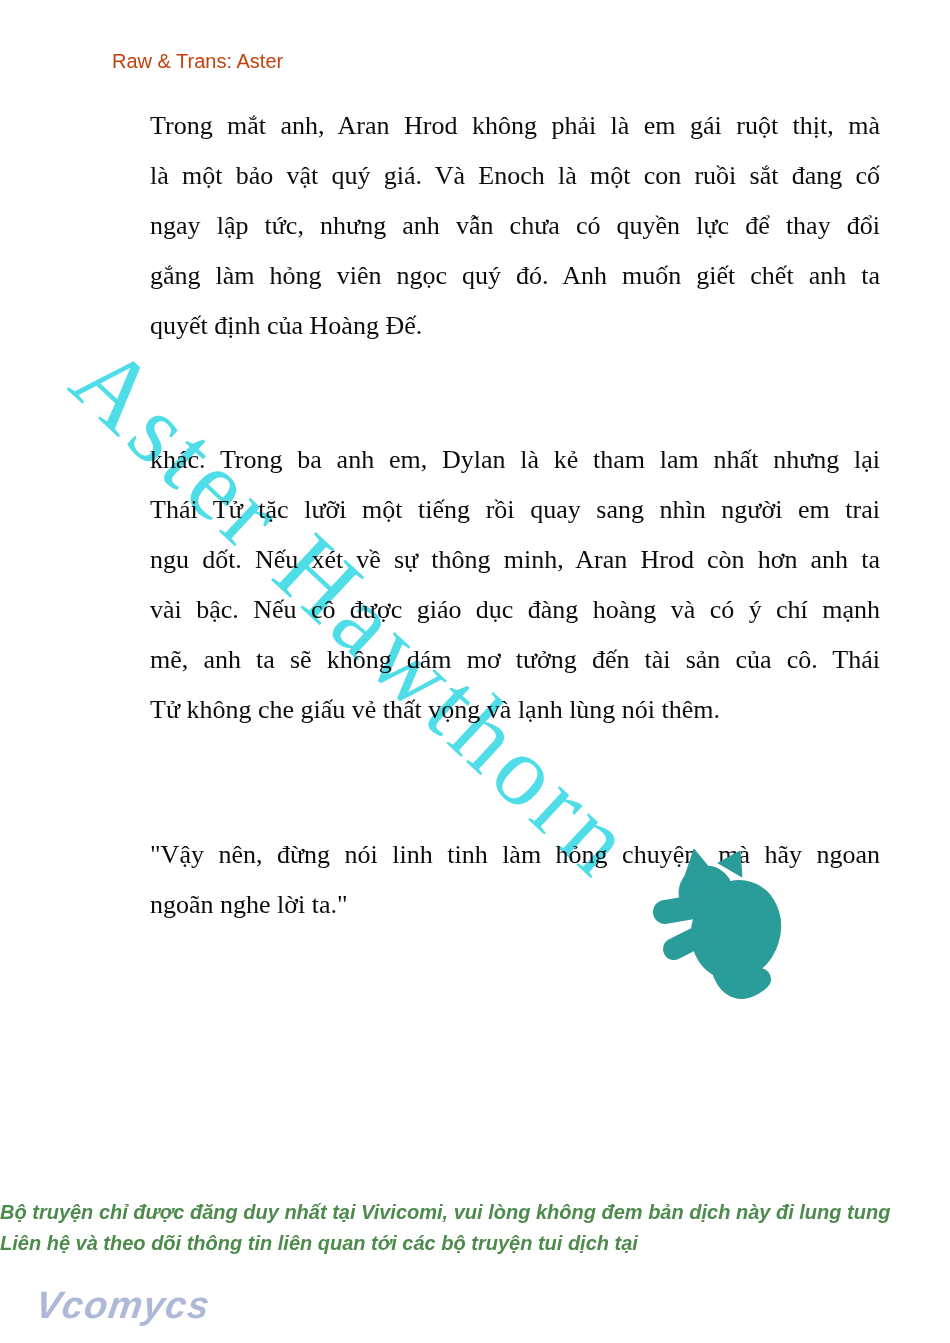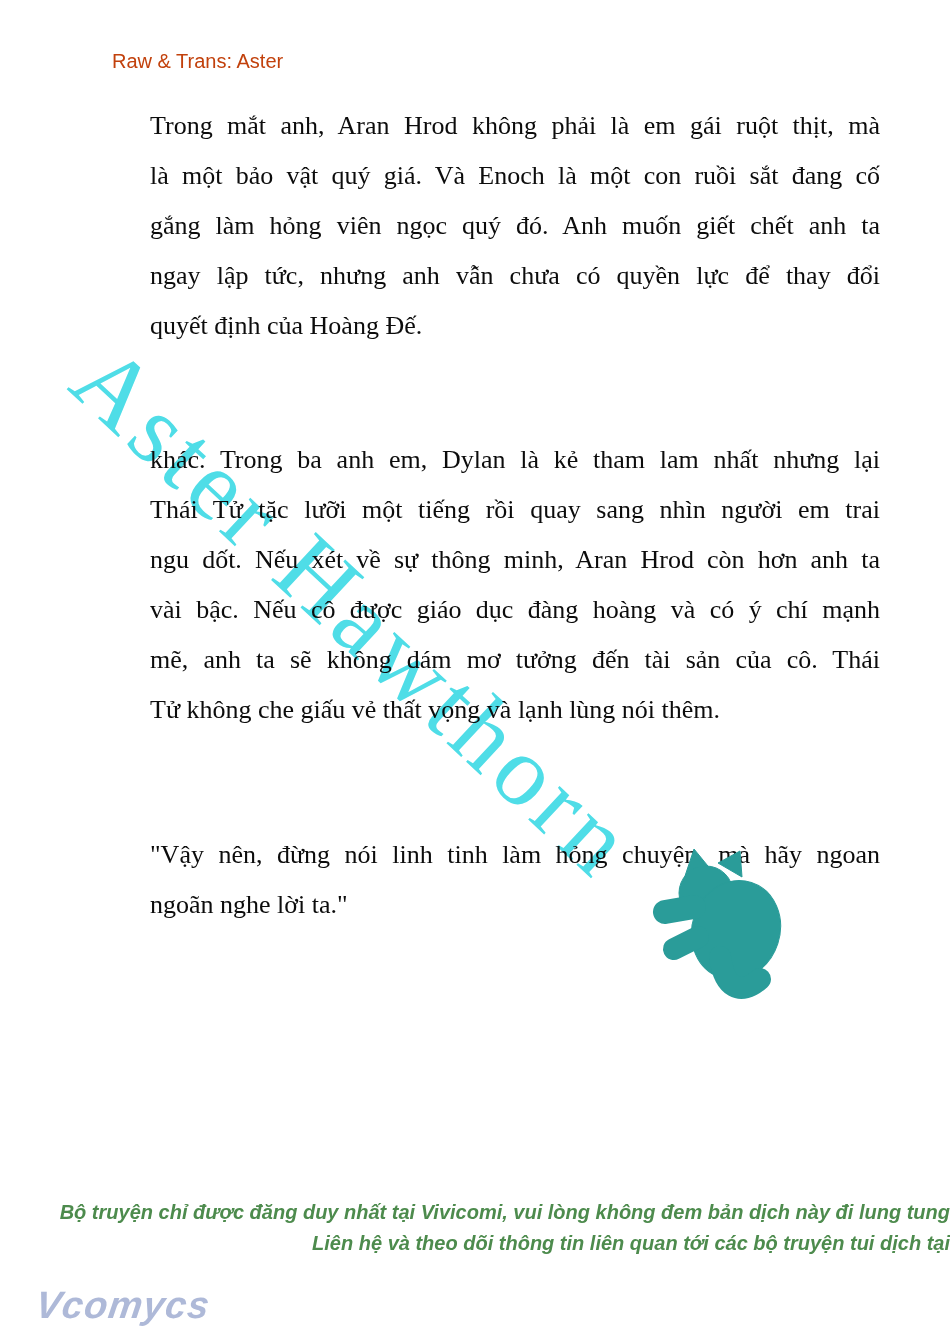--- a/index.html
+++ b/index.html
@@ -39,21 +39,21 @@
   .para:nth-child(4){margin-bottom:0;}
   .line{text-align:justify;text-align-last:justify;}
   .line.last{text-align-last:left;}
   .cat{
     position:absolute;left:648px;top:845px;
     width:140px;height:155px;
     z-index:2;
   }
   .footer{
     position:absolute;left:0;top:1197px;width:950px;
-    text-align:right;
+    text-align:left;
     font-family:"Liberation Sans",sans-serif;
     font-style:italic;font-weight:bold;
     font-size:20px;line-height:31px;
     color:#4d8b4d;
     z-index:1;
   }
   .logo{
     position:absolute;left:36px;top:1284px;
     font-family:"Liberation Sans",sans-serif;
     font-style:italic;font-weight:bold;
@@ -71,22 +71,22 @@
 <div class="page">
 
   <div class="watermark" style="color: rgb(79, 221, 231);">Aster Hawthorn</div>
 
   <div class="credit">Raw &amp; Trans: Aster</div>
 
   <div class="bodytext" id="paragraphs">
       <div class="para">
         <div class="line">Trong mắt anh, Aran Hrod không phải là em gái ruột thịt, mà</div>
         <div class="line">là một bảo vật quý giá. Và Enoch là một con ruồi sắt đang cố</div>
+        <div class="line">ngay lập tức, nhưng anh vẫn chưa có quyền lực để thay đổi</div>
         <div class="line">gắng làm hỏng viên ngọc quý đó. Anh muốn giết chết anh ta</div>
-        <div class="line">ngay lập tức, nhưng anh vẫn chưa có quyền lực để thay đổi</div>
         <div class="line last">quyết định của Hoàng Đế.</div>
       </div>
       <div class="para">
         <div class="line">khác. Trong ba anh em, Dylan là kẻ tham lam nhất nhưng lại</div>
         <div class="line">Thái Tử tặc lưỡi một tiếng rồi quay sang nhìn người em trai</div>
         <div class="line">ngu dốt. Nếu xét về sự thông minh, Aran Hrod còn hơn anh ta</div>
         <div class="line">vài bậc. Nếu cô được giáo dục đàng hoàng và có ý chí mạnh</div>
         <div class="line">mẽ, anh ta sẽ không dám mơ tưởng đến tài sản của cô. Thái</div>
         <div class="line last">Tử không che giấu vẻ thất vọng và lạnh lùng nói thêm.</div>
       </div>

